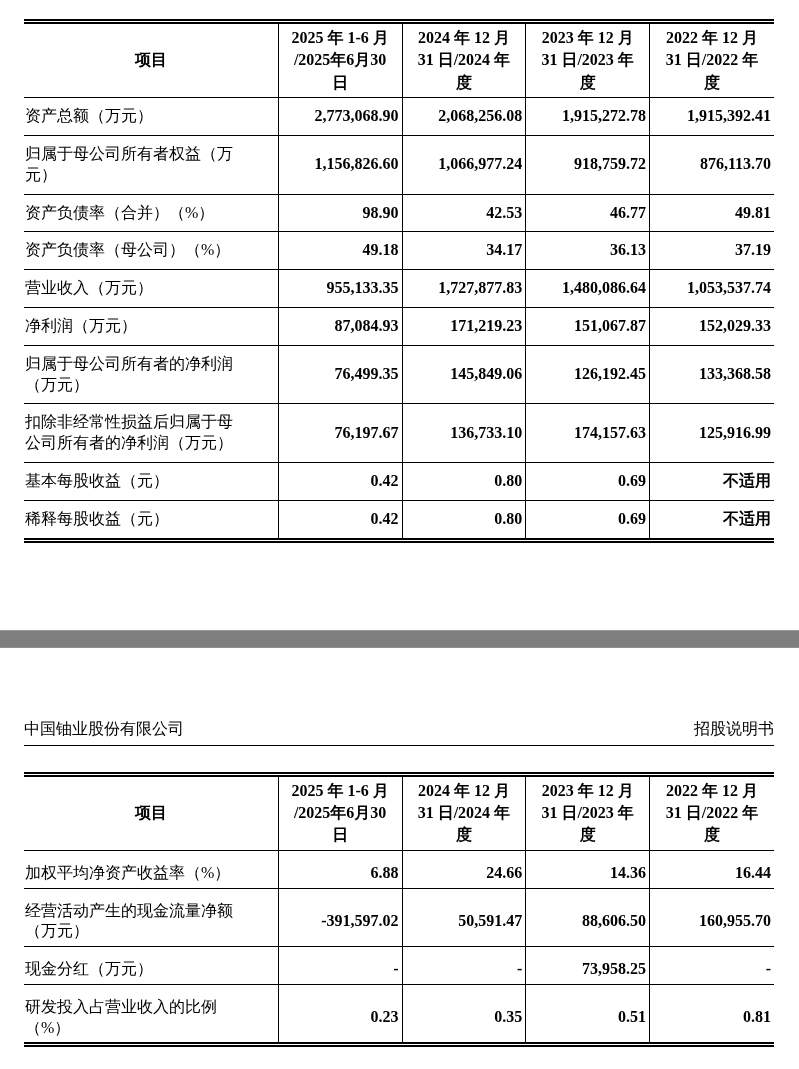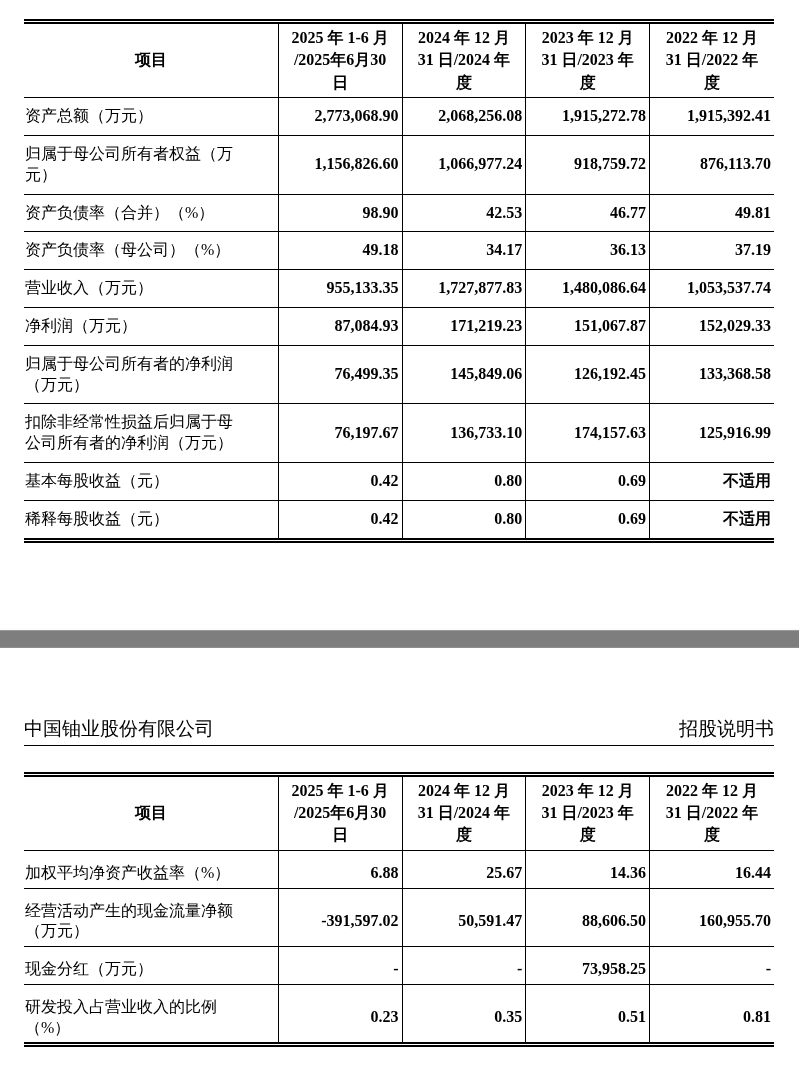--- a/index.html
+++ b/index.html
@@ -68,21 +68,21 @@
     border-top: 1px solid #9a9a9a;
     border-bottom: 1px solid #8f8f8f;
     box-shadow: 0 2px 4px rgba(0,0,0,0.18);
   }
 
   
   .doc-header {
     display: flex;
     justify-content: space-between;
     align-items: flex-end;
-    font-size: 19px;
+    font-size: 16px;
     line-height: 22px;
     padding-bottom: 5px;
     border-bottom: 1.5px solid #000;
   }
   .doc-header .right { text-align: right; }
 
   table.t2 { margin-top: 26px; }
 </style>
 </head>
 <body>
@@ -224,21 +224,21 @@
 度</th>
             <th>2022 年 12 月
 31 日/2022 年
 度</th>
           </tr>
         </thead>
         <tbody>
           <tr>
             <td class="lbl">加权平均净资产收益率（%）</td>
             <td class="val">6.88</td>
-            <td class="val">25.67</td>
+            <td class="val">24.66</td>
             <td class="val">14.36</td>
             <td class="val">16.44</td>
           </tr>
           <tr>
             <td class="lbl">经营活动产生的现金流量净额
 （万元）</td>
             <td class="val">-391,597.02</td>
             <td class="val">50,591.47</td>
             <td class="val">88,606.50</td>
             <td class="val">160,955.70</td>

